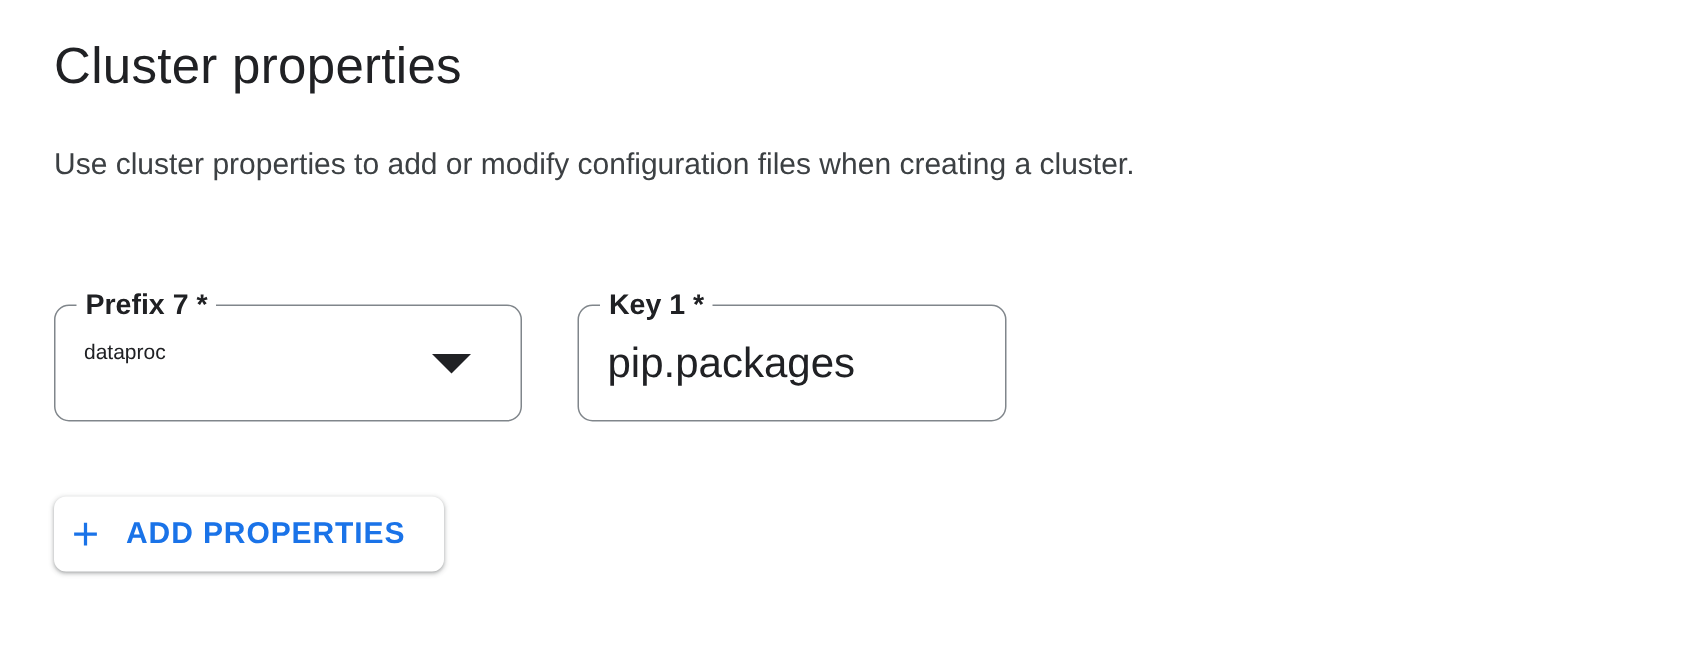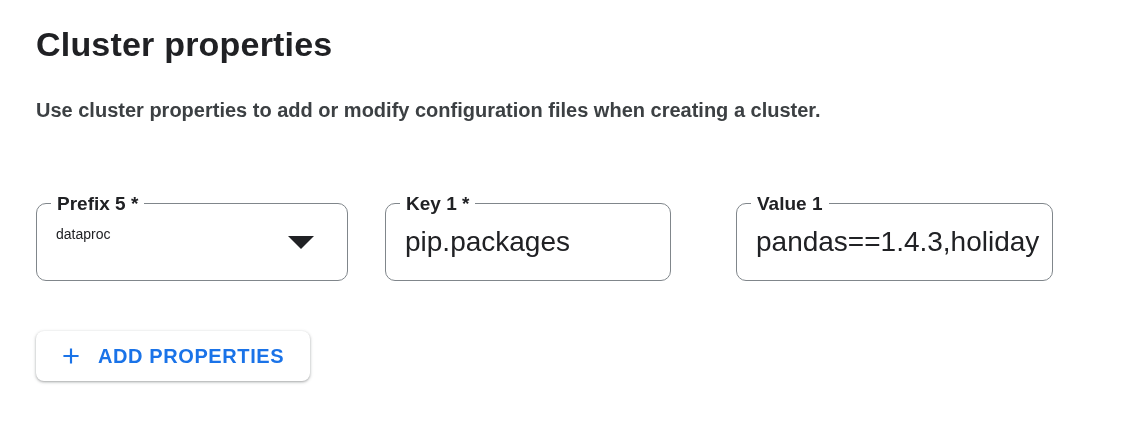--- a/index.html
+++ b/index.html
@@ -6,26 +6,26 @@
   html, body {
     width: 1122px; height: 432px;
     background: #ffffff;
     font-family: "Liberation Sans", "DejaVu Sans", sans-serif;
     overflow: hidden;
   }
   .stage { position: relative; width: 1122px; height: 432px; }
 
   .page-title {
     position: absolute; left: 36px; top: 24px;
-    font-size: 34px; line-height: 40px; font-weight: 700;
+    font-size: 34px; line-height: 40px; font-weight: 400;
     color: #202124; letter-spacing: 0.2px;
   }
   .page-desc {
     position: absolute; left: 36px; top: 97px;
-    font-size: 20px; line-height: 26px; font-weight: 700;
+    font-size: 20px; line-height: 26px; font-weight: 400;
     color: #3c4043;
   }
 
   
   .field {
     position: absolute; top: 203px; height: 78px;
     border: 1.5px solid #80868b; border-radius: 10px;
     background: #ffffff;
   }
   .field-label {
@@ -55,21 +55,21 @@
     position: absolute; right: 33px; top: 50%;
     margin-top: -6px;
     width: 0; height: 0;
     border-left: 13px solid transparent;
     border-right: 13px solid transparent;
     border-top: 13px solid #202124;
   }
 
   .add-btn {
     position: absolute; left: 36px; top: 331px;
-    height: 50px; padding: 0 26px 0 22px;
+    height: 50px; padding: 0 26px 0 8px;
     display: flex; align-items: center; gap: 14px;
     background: #ffffff; border: none; border-radius: 8px;
     box-shadow: 0 1px 2px 0 rgba(60,64,67,0.30), 0 1px 3px 1px rgba(60,64,67,0.15);
     cursor: pointer;
   }
   .add-btn-label {
     font-family: "Liberation Sans", "DejaVu Sans", sans-serif;
     font-size: 20px; font-weight: 700; letter-spacing: 0.6px;
     color: #1a73e8; white-space: nowrap;
   }
@@ -78,34 +78,30 @@
 </head>
 <body>
 
 <div class="stage">
 
   <h1 class="page-title">Cluster properties</h1>
 
   <p class="page-desc">Use cluster properties to add or modify configuration files when creating a cluster.</p>
 
   <div class="field field-prefix">
-    <span class="field-label">Prefix 5 *</span>
+    <span class="field-label">Prefix 7 *</span>
     <span class="select-value">dataproc</span>
     <span class="dropdown-arrow"></span>
   </div>
 
   <div class="field field-key">
     <span class="field-label">Key 1 *</span>
     <input class="field-input" type="text" value="pip.packages" style="">
   </div>
 
-  <div class="field field-value">
-    <span class="field-label">Value 1</span>
-    <input class="field-input" type="text" value="pandas==1.4.3,holiday" style="">
-  </div>
 
   <button class="add-btn">
     <svg class="plus-icon" viewBox="0 0 24 24">
       <path d="M19 13h-6v6h-2v-6H5v-2h6V5h2v6h6v2z" fill="#1a73e8"></path>
     </svg>
     <span class="add-btn-label">ADD PROPERTIES</span>
   </button>
 
 </div>
 

